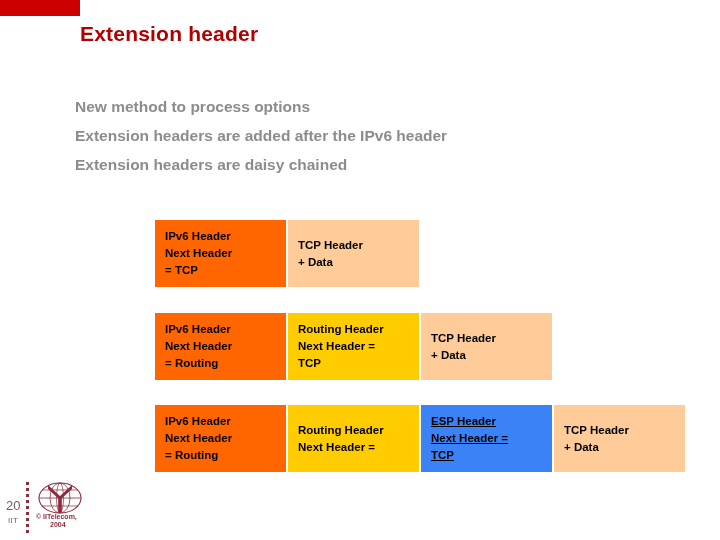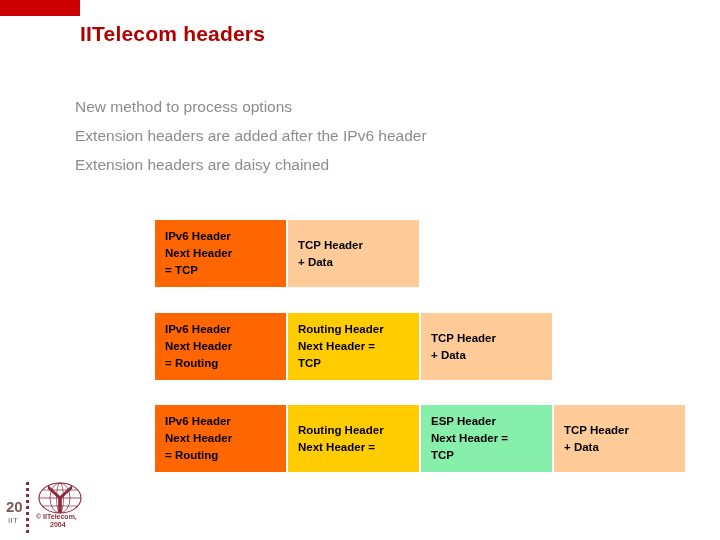--- a/index.html
+++ b/index.html
@@ -14,53 +14,53 @@
   .redbar{position:absolute;left:0;top:0;width:80px;height:16px;background:#CC0000;}
 
   .title{
     position:absolute;left:80px;top:22px;
     font-size:21px;font-weight:bold;color:#B00000;
     letter-spacing:.2px;white-space:nowrap;
   }
 
   .bullets{position:absolute;left:75px;top:92px;width:600px;}
   .bullet{
-    font-size:15.5px;font-weight:normal;color:#8C8C8C;
+    font-size:15.5px;font-weight:bold;color:#8C8C8C;
     line-height:29px;white-space:nowrap;
   }
 
   .diagram{position:absolute;left:0;top:0;width:720px;height:540px;}
   .row{position:absolute;height:67px;padding-left:23px;}
   .box{
     position:absolute;top:0;height:67px;
     box-sizing:border-box;
     display:flex;flex-direction:column;justify-content:center;
     padding:0 0 0 10px;
     font-size:11.5px;font-weight:bold;color:#000000;
     line-height:17px;
   }
   .box span{display:block;}
 
   .footer{position:absolute;left:0;top:480px;width:200px;height:60px;}
-  .pagenum{position:absolute;left:6px;top:18px;font-size:15px;font-weight:bold;color:#7A5B5B;}
+  .pagenum{position:absolute;left:6px;top:18px;font-size:13px;font-weight:normal;color:#7A5B5B;}
   .iit{position:absolute;left:8px;top:36px;font-size:8px;font-weight:normal;color:#7A5B5B;letter-spacing:.3px;}
   .dots{position:absolute;left:26px;top:2px;width:3px;height:52px;
         background-image:repeating-linear-gradient(to bottom,#8B2B3B 0px,#8B2B3B 3px,transparent 3px,transparent 6px);}
   .logo{position:absolute;left:36px;top:1px;width:48px;height:36px;}
   .copy{position:absolute;left:36px;top:33px;font-size:7px;font-weight:bold;color:#8B2B3B;white-space:nowrap;}
   .copy2{position:absolute;left:50px;top:41px;font-size:7px;font-weight:bold;color:#8B2B3B;white-space:nowrap;}
 </style>
 </head>
 <body>
 
 <div id="slide">
 
   <div class="redbar"></div>
 
-  <div class="title">IITelecom headers</div>
+  <div class="title">Extension header</div>
 
   <div class="bullets">
     <div class="bullet">New method to process options</div>
     <div class="bullet">Extension headers are added after the IPv6 header</div>
     <div class="bullet">Extension headers are daisy chained</div>
   </div>
 
   <div class="diagram" id="diagram">
       <div class="row" style="top: 220px; left: 0px; width: 720px;">
         <div class="box" style="left: 155px; width: 131px; background: rgb(255, 102, 0);">
@@ -92,21 +92,21 @@
       <div class="row" style="top: 405px; left: 0px; width: 720px;">
         <div class="box" style="left: 155px; width: 131px; background: rgb(255, 102, 0);">
           <span>IPv6 Header</span>
           <span>Next Header</span>
           <span>= Routing</span>
         </div>
         <div class="box" style="left: 288px; width: 131px; background: rgb(255, 204, 0);">
           <span>Routing Header</span>
           <span>Next Header =</span>
         </div>
-        <div class="box" style="left: 421px; width: 131px; background: #86efac;">
+        <div class="box" style="left: 421px; width: 131px; background: #3b82f6; text-decoration: underline;">
           <span>ESP Header</span>
           <span>Next Header =</span>
           <span>TCP</span>
         </div>
         <div class="box" style="left: 554px; width: 131px; background: rgb(255, 204, 153);">
           <span>TCP Header</span>
           <span>+ Data</span>
         </div>
       </div>
     </div>

